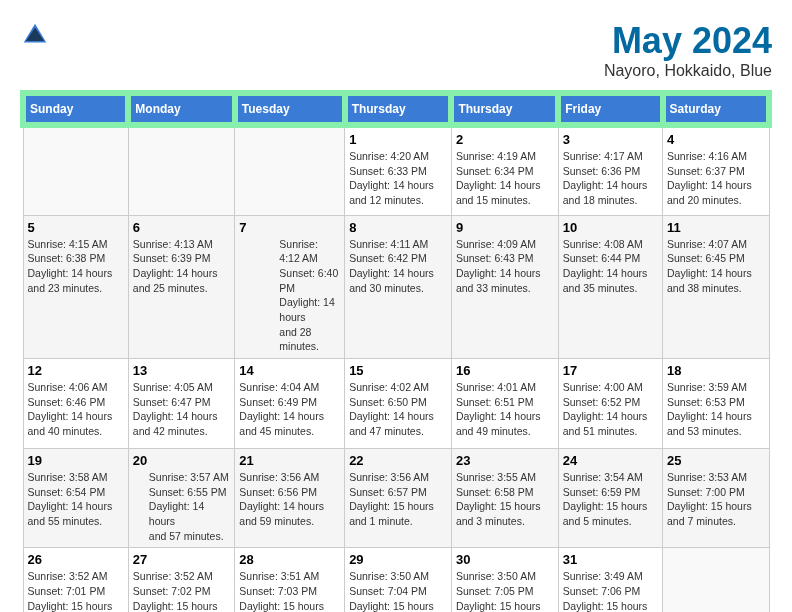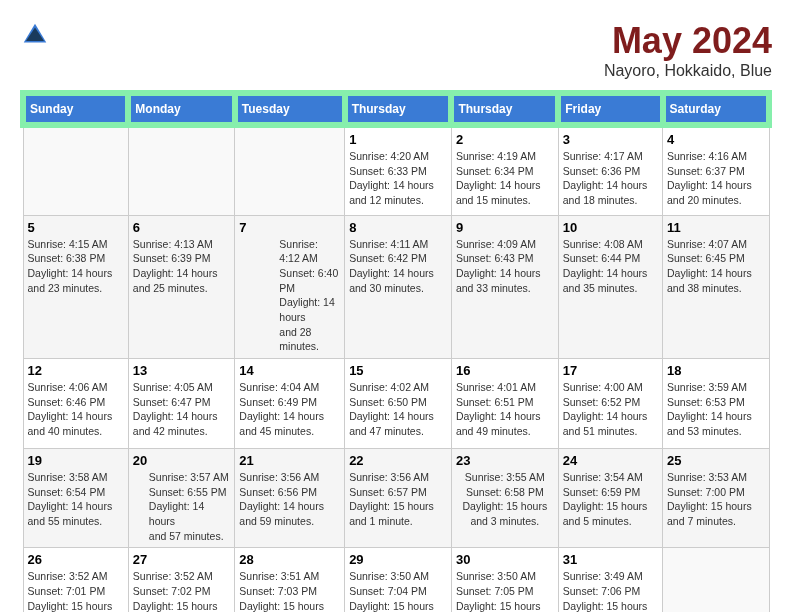--- a/index.html
+++ b/index.html
@@ -33,21 +33,21 @@
       width: 30px;
       height: 30px;
       margin-right: 5px;
     }
     .title-section {
       text-align: right;
     }
     .month-title {
       font-size: 36px;
       font-weight: bold;
-      color: #7f1d1d;
+      color: #0369a1;
     }
     .location {
       font-size: 16px;
       color: #333;
     }
     table {
       width: 100%;
       border-collapse: collapse;
       font-size: 11px;
     }
@@ -276,21 +276,21 @@
         </td>
         <td>
           <div class="day-number">22</div>
           <div class="day-info" style="white-space: pre-line;">Sunrise: 3:56 AM
 Sunset: 6:57 PM
 Daylight: 15 hours
 and 1 minute.</div>
         </td>
         <td>
           <div class="day-number">23</div>
-          <div class="day-info" style="white-space: pre-line; text-align: center;">Sunrise: 3:55 AM
+          <div class="day-info" style="white-space: pre-line;">Sunrise: 3:55 AM
 Sunset: 6:58 PM
 Daylight: 15 hours
 and 3 minutes.</div>
         </td>
         <td>
           <div class="day-number">24</div>
           <div class="day-info" style="white-space: pre-line;">Sunrise: 3:54 AM
 Sunset: 6:59 PM
 Daylight: 15 hours
 and 5 minutes.</div>

